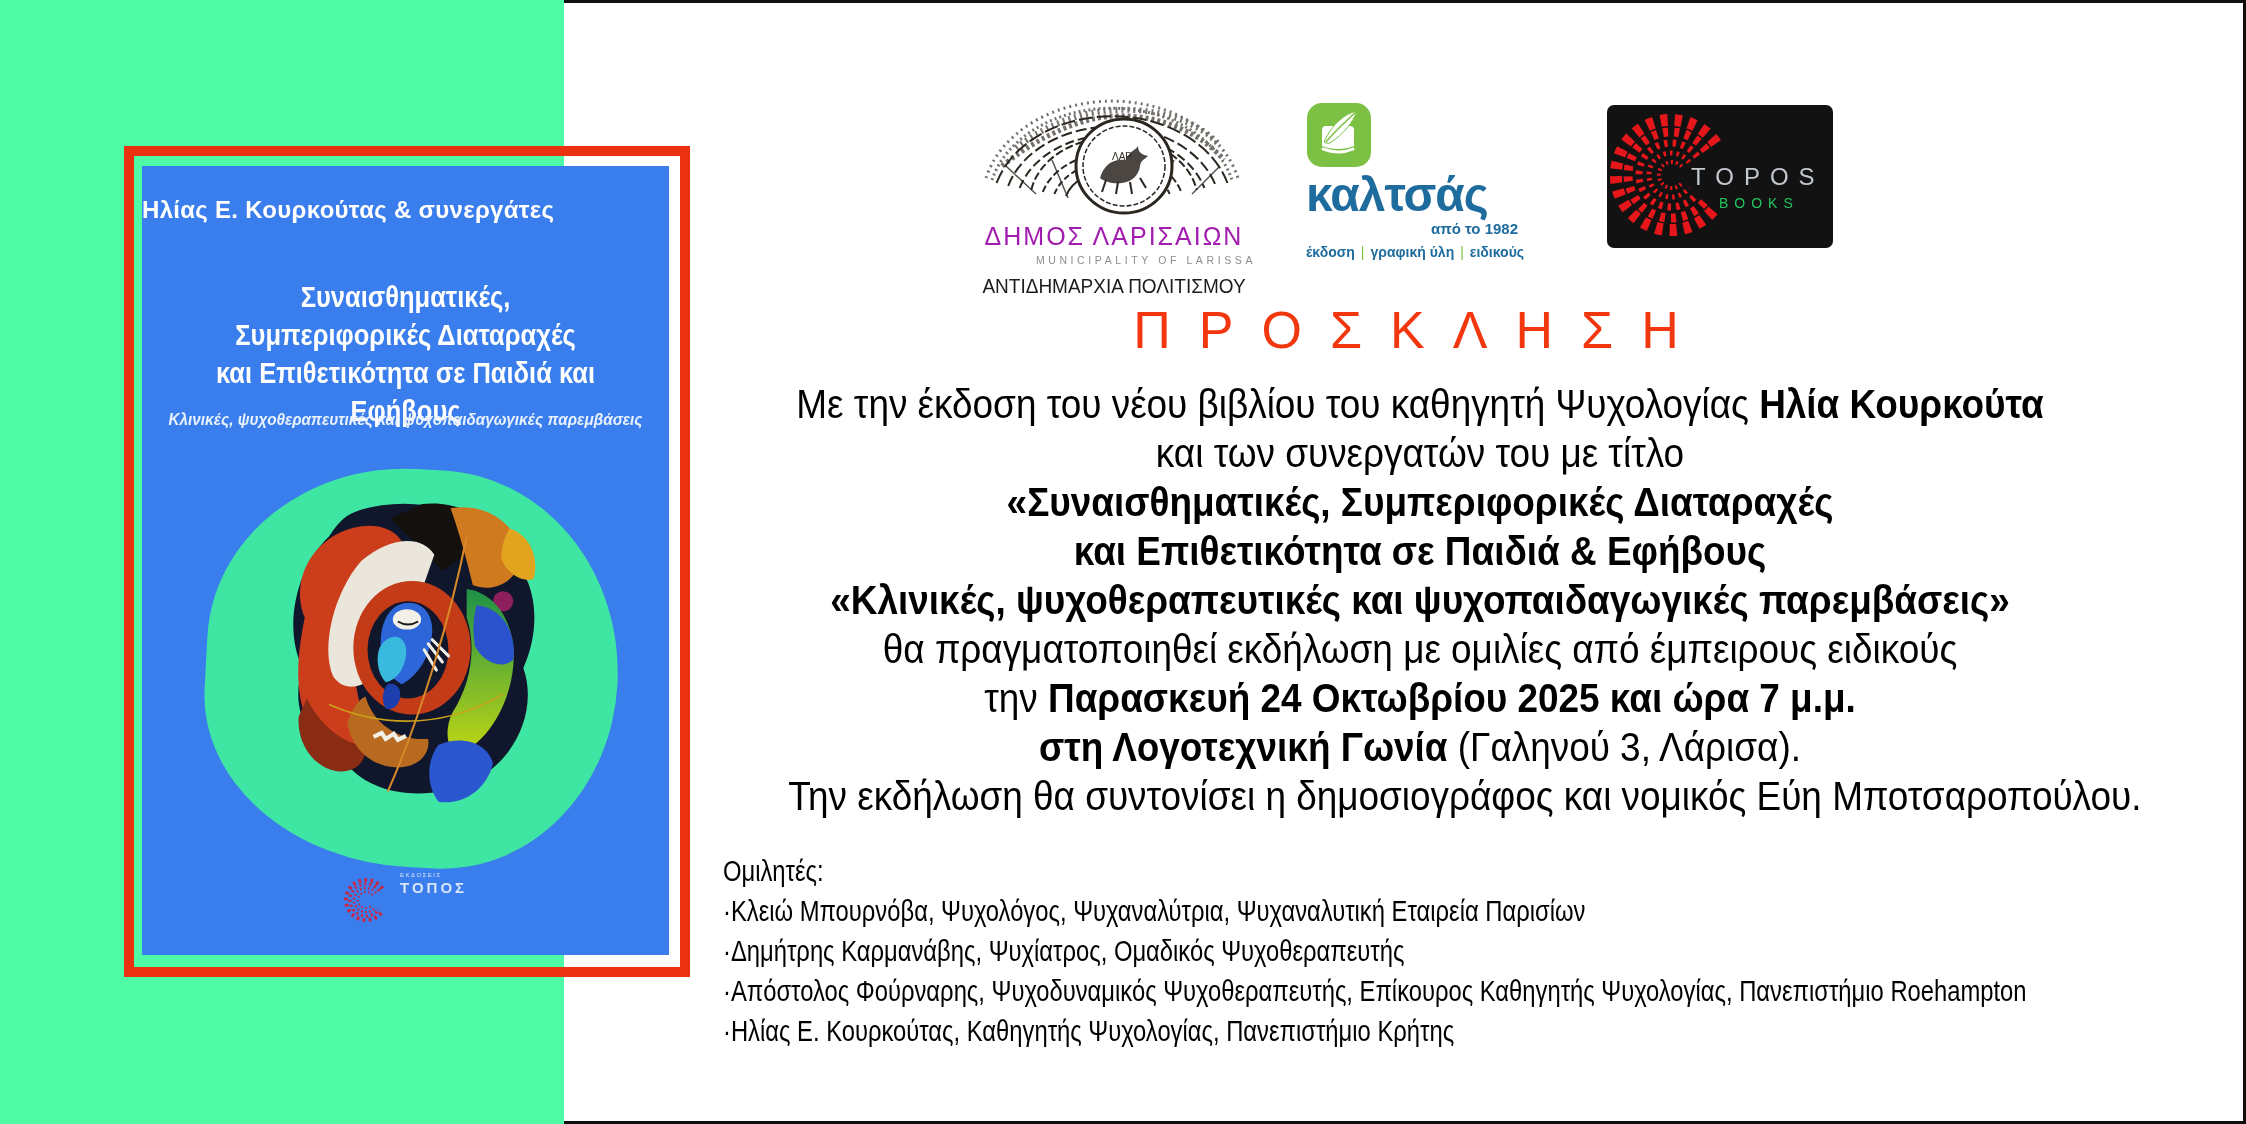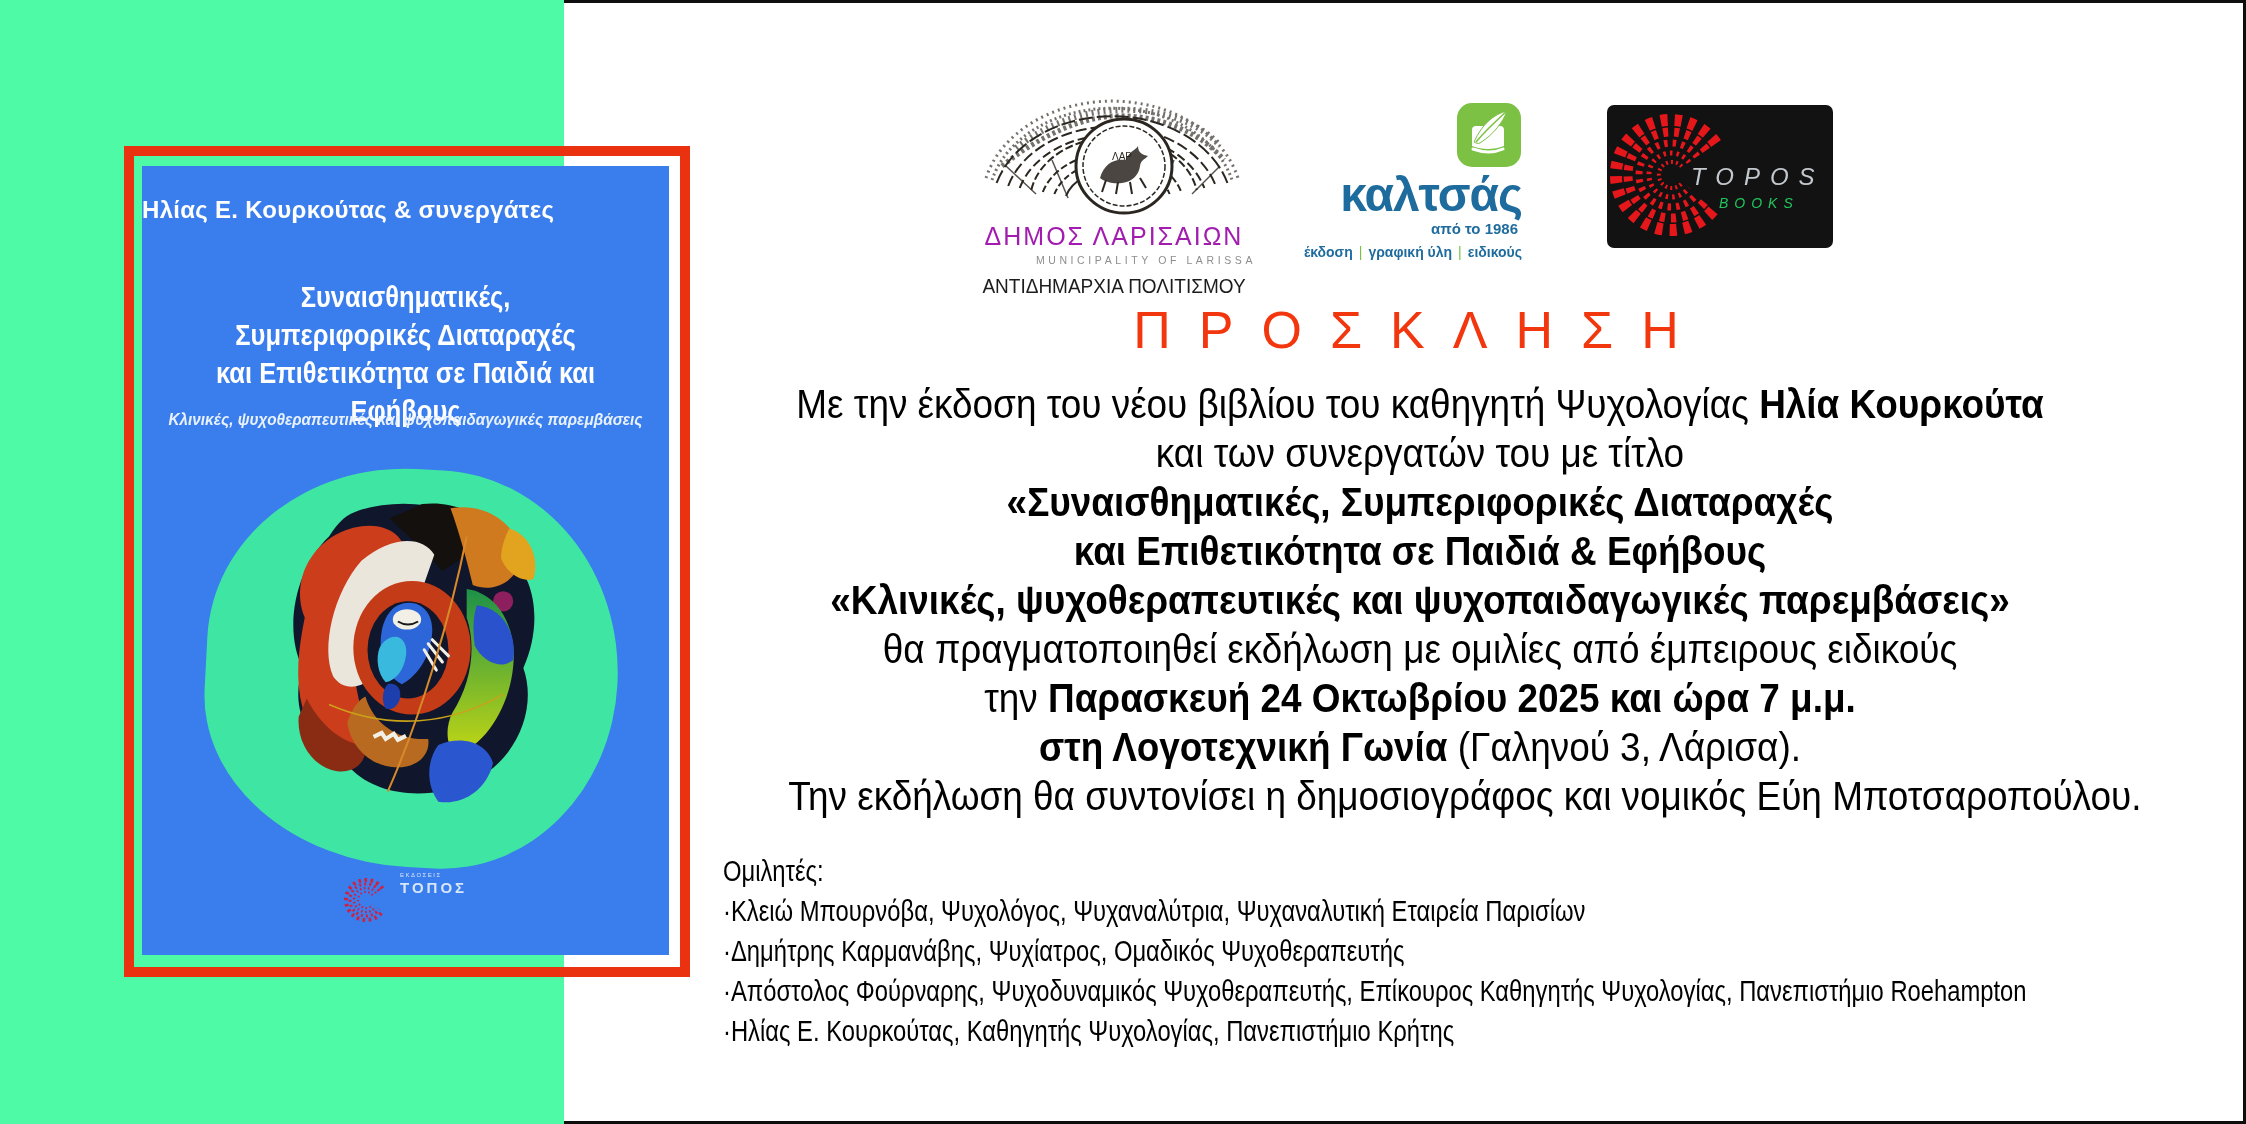--- a/index.html
+++ b/index.html
@@ -26,26 +26,26 @@
   .art{position:absolute;left:126px;top:330px;width:284px;height:334px;}
   .mini-logo{position:absolute;left:196px;top:706px;width:150px;height:56px;display:flex;}
   .mini-text{display:flex;flex-direction:column;margin-left:6px;line-height:1;}
   .mini-top{font-size:6px;letter-spacing:1.5px;color:#d8e6fa;margin-bottom:2px;}
   .mini-name{font-size:15px;font-weight:700;letter-spacing:3px;color:#d8e6fa;}
   
   .muni{position:absolute;left:972px;top:48px;width:284px;text-align:center;}
   .muni-gold{font-size:25px;letter-spacing:2px;color:#a21caf;margin-top:2px;white-space:nowrap;}
   .muni-en{font-size:10.5px;letter-spacing:3.6px;color:#8d8d8d;margin-top:3px;white-space:nowrap;text-align:right;}
   .muni-dept{font-size:20px;color:#1c1c1c;margin-top:9px;white-space:nowrap;transform:scaleX(.95);transform-origin:50% 0;}
-  .kaltsas{position:absolute;left:1306px;top:102px;width:216px;display:flex;flex-direction:column;align-items:flex-end;}
+  .kaltsas{position:absolute;left:1306px;top:102px;width:216px;display:flex;flex-direction:column;align-items:flex-start;}
   .kaltsas-name{font-size:48px;font-weight:700;color:#1e6b9e;letter-spacing:-1px;margin-top:2px;line-height:1.05;}
   .kaltsas-since{font-size:15px;font-weight:700;color:#1e6b9e;align-self:flex-end;margin-right:4px;}
   .kaltsas-tag{font-size:14px;font-weight:700;color:#1e6b9e;margin-top:7px;white-space:nowrap;}
   .kaltsas-tag .sep{color:#7cc143;padding:0 6px;font-weight:400;}
-  .topos{position:absolute;left:1607px;top:105px;width:226px;height:143px;background:#121212;border-radius:7px;font-style:italic;}
+  .topos{position:absolute;left:1607px;top:105px;width:226px;height:143px;background:#121212;border-radius:7px;}
   .topos-name{position:absolute;left:84px;top:58px;font-size:24px;letter-spacing:10px;color:#c2c8ce;}
   .topos-books{position:absolute;left:112px;top:90px;font-size:14px;letter-spacing:6px;color:#22c55e;}
   
   .heading{position:absolute;left:770px;top:300px;width:1300px;text-align:center;
     font-size:52px;font-weight:400;letter-spacing:28px;color:#f2370f;white-space:nowrap;}
   .body-block{position:absolute;left:718px;top:380px;width:1404px;text-align:center;color:#000;
     font-size:41px;line-height:49px;transform:scaleX(.9);transform-origin:50% 0;white-space:nowrap;}
   .body-block .b{font-weight:700;}
   .speakers{position:absolute;left:723px;top:851px;width:1500px;color:#000;
     font-size:29px;line-height:40px;transform:scaleX(.82);transform-origin:0 0;white-space:nowrap;}
@@ -164,21 +164,21 @@
 
   <div class="kaltsas">
     <svg width="66" height="66" viewBox="0 0 66 66">
       <rect x="1" y="1" width="64" height="64" rx="15" fill="#7cc143"></rect>
       <path d="M20 24 h24 a4 4 0 0 1 4 4 v16 c-10 4 -22 4 -32 0 v-16 a4 4 0 0 1 4 -4 z" fill="#fff"></path>
       <path d="M17 47 c11 4 21 4 30 0" stroke="#fff" stroke-width="3" fill="none" stroke-linecap="round"></path>
       <path d="M18 40 C26 22 38 12 51 9 C47 20 38 32 24 41 C22 42 20 41 18 40 Z" fill="#fff" stroke="#7cc143" stroke-width="1"></path>
       <path d="M20 40 C30 28 41 18 51 9" stroke="#7cc143" stroke-width="1.6" fill="none"></path>
     </svg>
     <div class="kaltsas-name">καλτσάς</div>
-    <div class="kaltsas-since">από το 1986</div>
+    <div class="kaltsas-since">από το 1982</div>
     <div class="kaltsas-tag"><span>έκδοση</span><span class="sep">|</span><span>γραφική ύλη</span><span class="sep">|</span><span>ειδικούς</span></div>
   </div>
 
   <div class="topos">
     <svg width="226" height="143" viewBox="0 0 226 143" style="position:absolute;left:0;top:0">
       <g stroke="#e5171b" fill="none">
         <path d="M74.7 61.5 A13 13 0 1 0 74.7 78.5" stroke-width="4" stroke-dasharray="2 3"></path>
         <path d="M82 57.4 A22 22 0 1 0 82 82.6" stroke-width="5" stroke-dasharray="2.5 4"></path>
         <path d="M90.2 51.6 A32 32 0 1 0 90.2 88.4" stroke-width="7" stroke-dasharray="3.5 5"></path>
         <path d="M99.2 45.3 A43 43 0 1 0 99.2 94.7" stroke-width="9" stroke-dasharray="5 6"></path>

